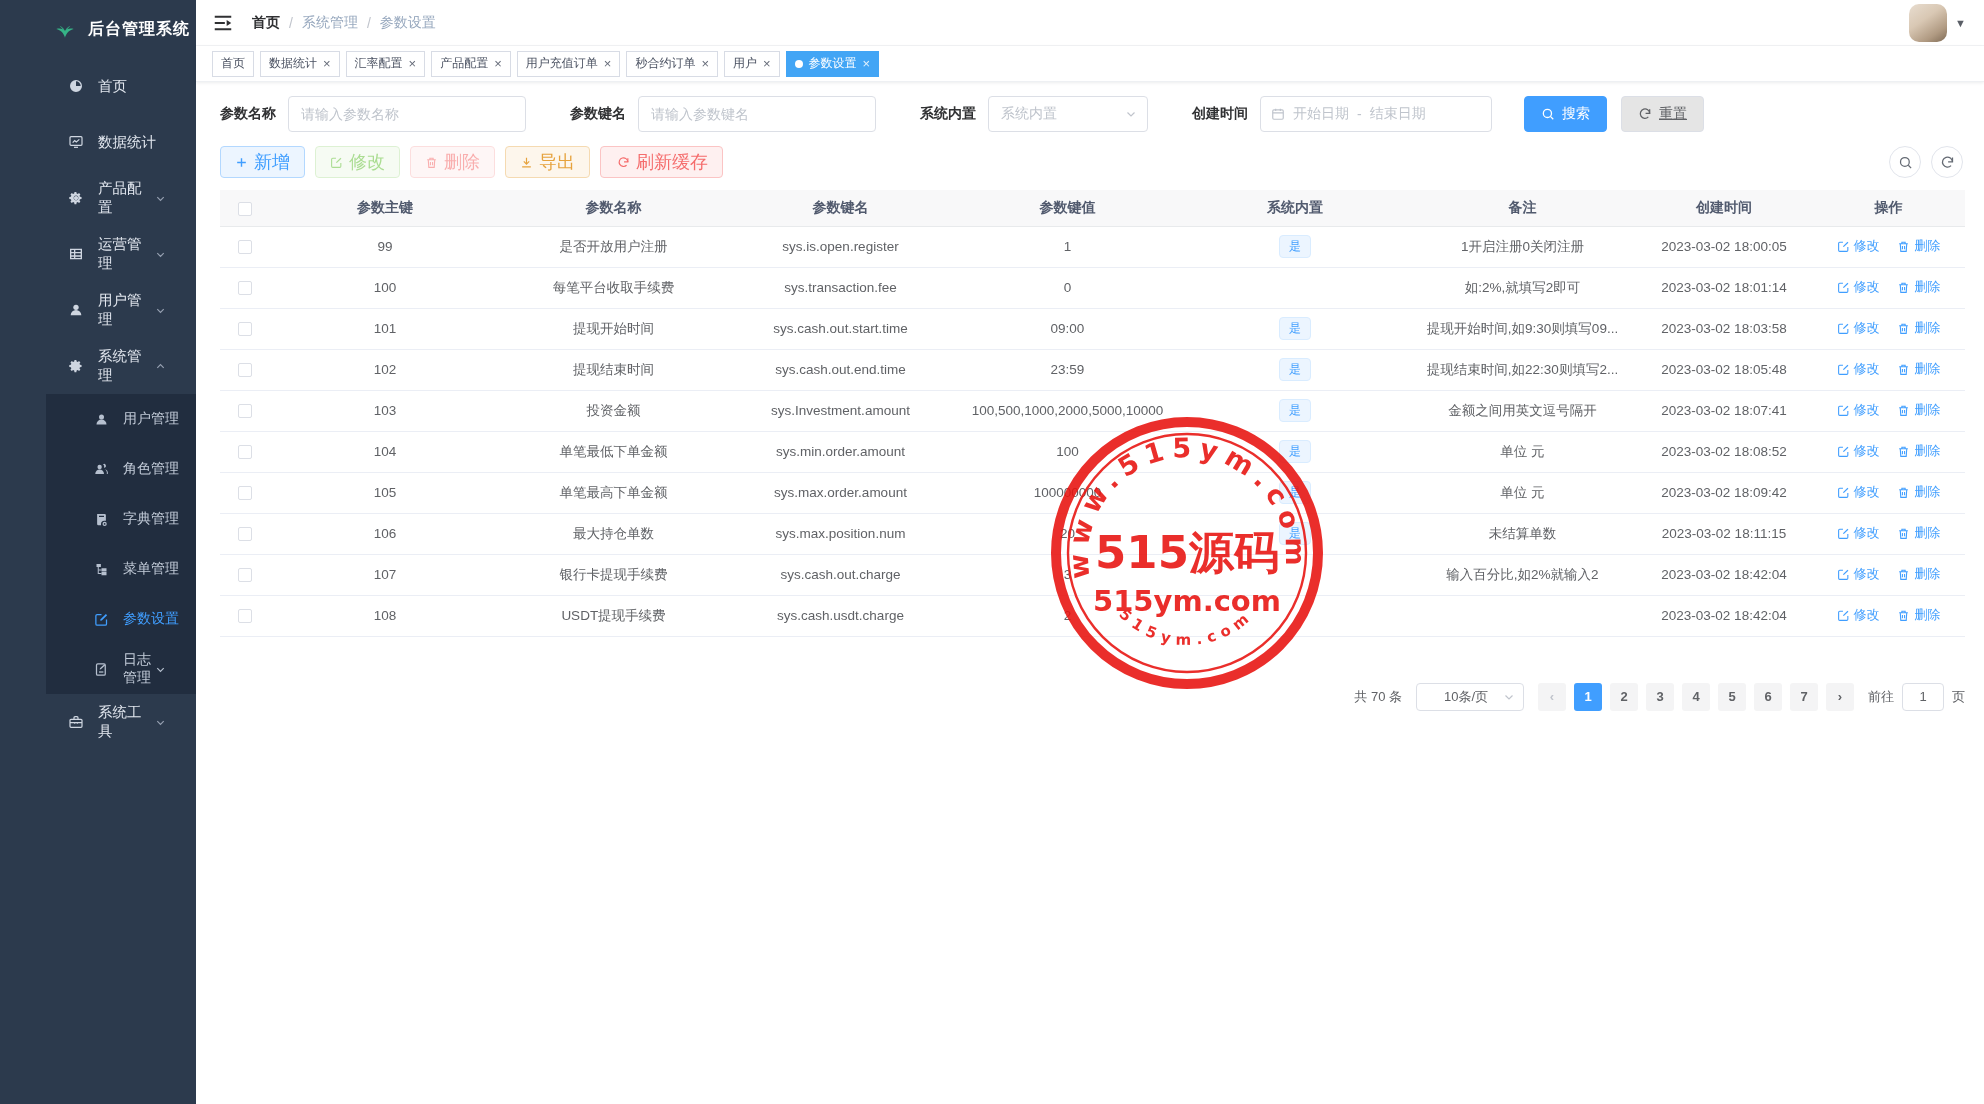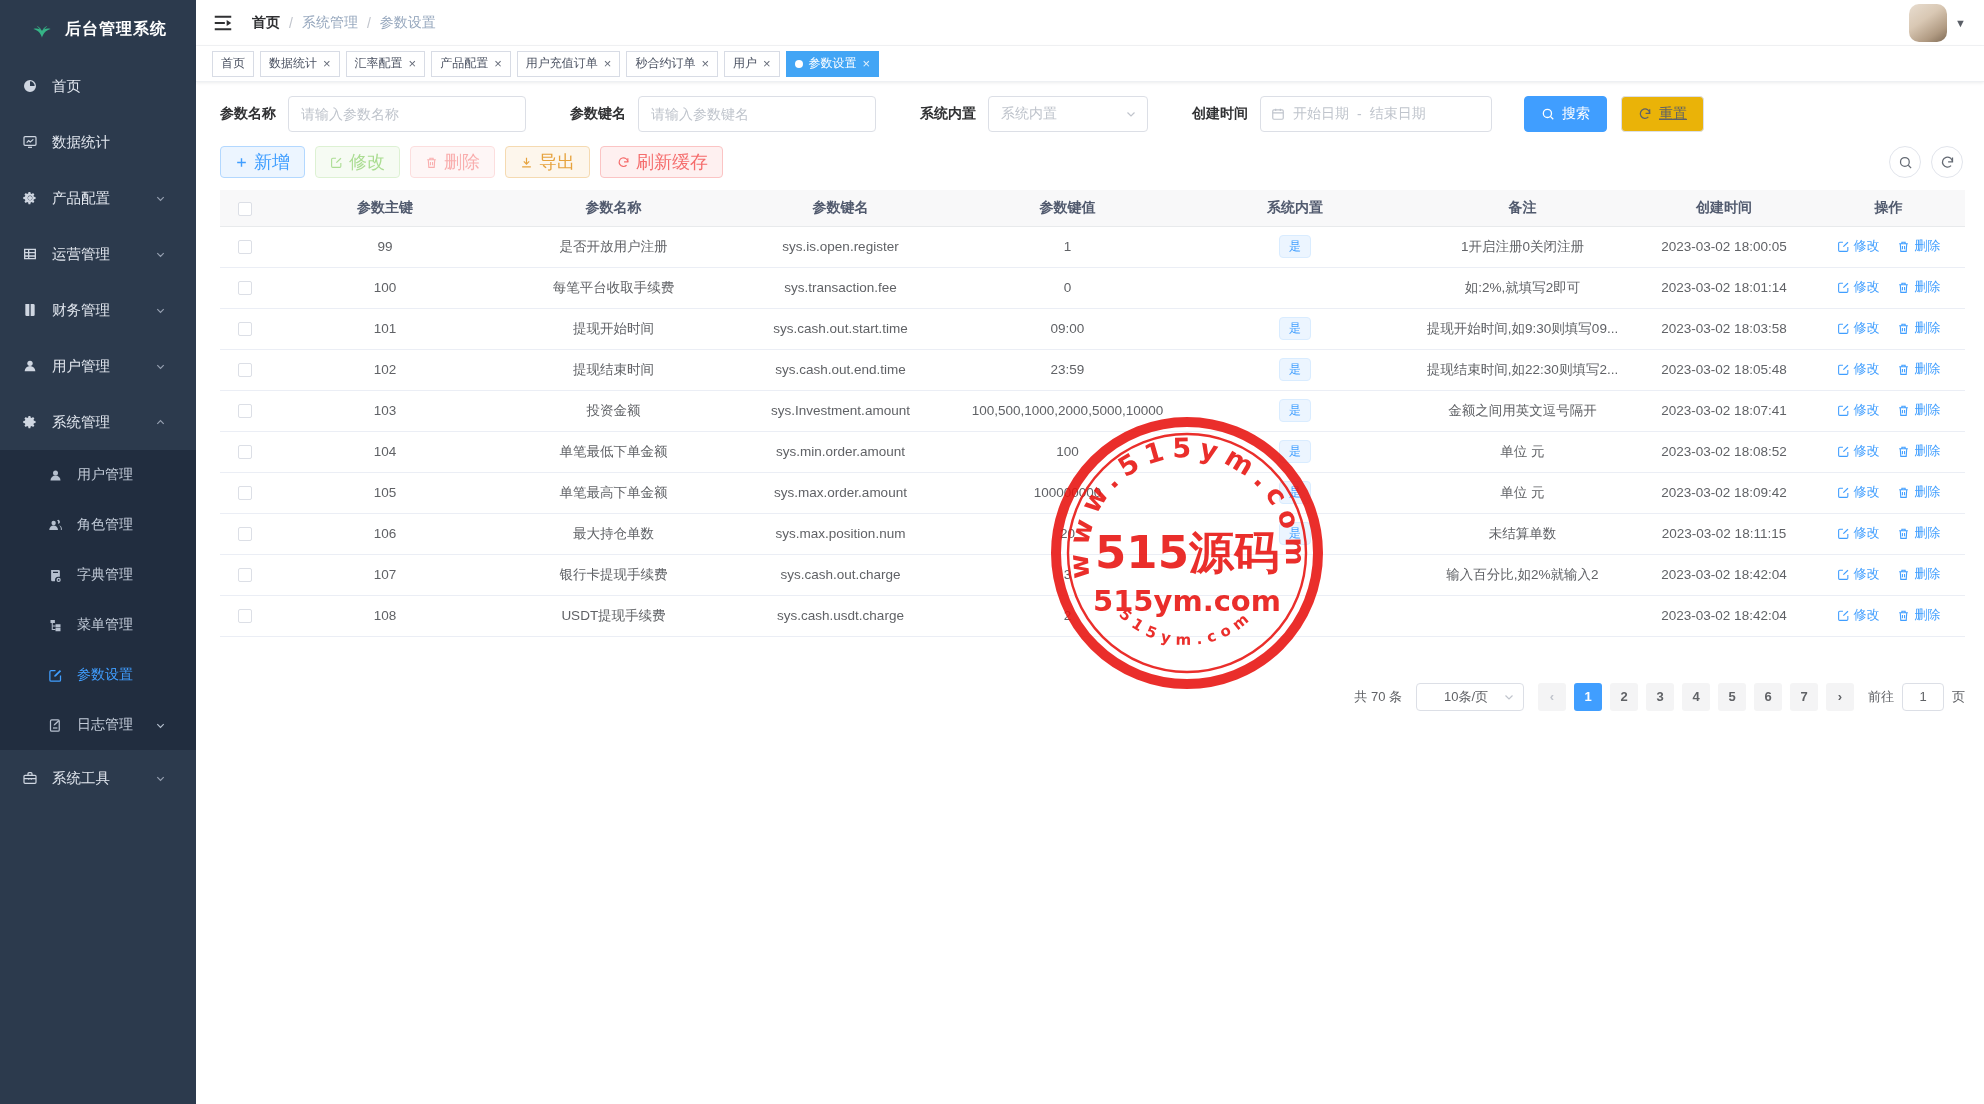--- a/index.html
+++ b/index.html
@@ -1,21 +1,21 @@
 <!DOCTYPE html>
 <html><head>
 <meta charset="utf-8">
 <style>
   * { margin:0; padding:0; box-sizing:border-box; }
   html,body { width:1984px; height:1104px; overflow:hidden; background:#fff;
     font-family:"Liberation Sans","DejaVu Sans",sans-serif; }
   .app { display:flex; width:100%; height:100%; }
 
   
-  .sidebar { width:196px; flex:none; background:#2c3a4d; color:#dde3ec; display:flex; flex-direction:column; }
+  .sidebar { width:196px; flex:none; background:#2c3a4d; color:#dde3ec; display:flex; flex-direction:column;padding-left:46px; }
   .logo { height:58px; display:flex; align-items:center; justify-content:center; gap:10px; }
   .logo-title { font-size:16px; font-weight:bold; color:#fff; letter-spacing:1px; }
   .menu-item { height:56px; display:flex; align-items:center; padding:0 16px 0 22px; font-size:14.5px;
     color:#e2e7ef; cursor:pointer; }
   .menu-item .ic { margin-right:14px; color:#cfd6e1; }
   .menu-item .arrow { margin-left:auto; color:#96a0b1; }
   .submenu { background:#212d3f; }
   .submenu .menu-item { height:50px; padding-left:48px; font-size:14px; color:#c3ccd9; }
   .submenu .menu-item .ic { color:#b6c0cf; }
   .submenu .menu-item.active, .submenu .menu-item.active .ic { color:#409eff; }
@@ -55,21 +55,21 @@
     align-items:center; padding:0 10px 0 12px; cursor:pointer; }
   .selectbox .sel-text { font-size:14px; color:#bfc4cc; flex:1; }
   .selectbox .ic { color:#c0c4cc; }
   .daterange { width:232px; height:36px; border:1px solid #dcdfe6; border-radius:4px; display:flex;
     align-items:center; gap:8px; padding:4px 10px; color:#bfc4cc; font-size:14px; cursor:pointer; }
   .daterange .sep { flex:none; color:#bfc4cc; }
   .daterange span { white-space:nowrap; }
   .btn { height:36px; padding:0 16px; border-radius:4px; font-size:14px; display:inline-flex; align-items:center;
     gap:7px; cursor:pointer; border:1px solid transparent; font-family:inherit; white-space:nowrap; }
   .btn-primary { background:#409eff; border-color:#409eff; color:#fff; }
-  .btn-default { background:#eab308; border-color:#dcdfe6; color:#606266;text-decoration:underline; }
+  .btn-default { background:#e5e5e5; border-color:#dcdfe6; color:#606266;text-decoration:underline; }
   .filters .btn-primary { margin-left:4px; margin-right:14px; }
 
   
   .toolbar { display:flex; align-items:center; gap:10px; margin-top:14px; }
   .btn-sm { height:32px; padding:0 14px; font-size:18px; border-radius:4px; display:inline-flex;
     align-items:center; gap:6px; cursor:pointer; border:1px solid; font-family:inherit; white-space:nowrap; }
   .b-add   { color:#409eff; background:#ecf5ff; border-color:#b3d8ff; }
   .b-edit  { color:#67c23a; background:#f0f9eb; border-color:#c2e7b0; opacity:.55; }
   .b-del   { color:#f56c6c; background:#fef0f0; border-color:#fbc4c4; opacity:.55; }
   .b-exp   { color:#e6a23c; background:#fdf6ec; border-color:#f5dab1; }
@@ -156,29 +156,20 @@
     <div class="menu-item">
       <svg class="ic" width="16" height="16" viewBox="0 0 24 24" fill="currentColor">
         <path d="M3 4h18v16H3zm2 2v3h4V6zm6 0v3h8V6zM5 11v3h4v-3zm6 0v3h8v-3zM5 16v2h4v-2zm6 0v2h8v-2z"></path>
       </svg>
       <span>运营管理</span>
       <svg class="ic arrow" width="11" height="11" viewBox="0 0 24 24" fill="none" stroke="currentColor" stroke-width="2.6">
           <path d="M5 9l7 7 7-7"></path>
         </svg>
     </div>
 
-    <div class="menu-item">
-      <svg class="ic" width="16" height="16" viewBox="0 0 24 24" fill="currentColor">
-        <path d="M5 3h6v18H7a2 2 0 0 1-2-2zm8 0h4a2 2 0 0 1 2 2v14a2 2 0 0 1-2 2h-4z"></path>
-      </svg>
-      <span>财务管理</span>
-      <svg class="ic arrow" width="11" height="11" viewBox="0 0 24 24" fill="none" stroke="currentColor" stroke-width="2.6">
-          <path d="M5 9l7 7 7-7"></path>
-        </svg>
-    </div>
 
     <div class="menu-item">
       <svg class="ic" width="16" height="16" viewBox="0 0 24 24" fill="currentColor">
         <circle cx="12" cy="8" r="4"></circle>
           <path d="M4 20a8 8 0 0 1 16 0z"></path>
       </svg>
       <span>用户管理</span>
       <svg class="ic arrow" width="11" height="11" viewBox="0 0 24 24" fill="none" stroke="currentColor" stroke-width="2.6">
           <path d="M5 9l7 7 7-7"></path>
         </svg>

